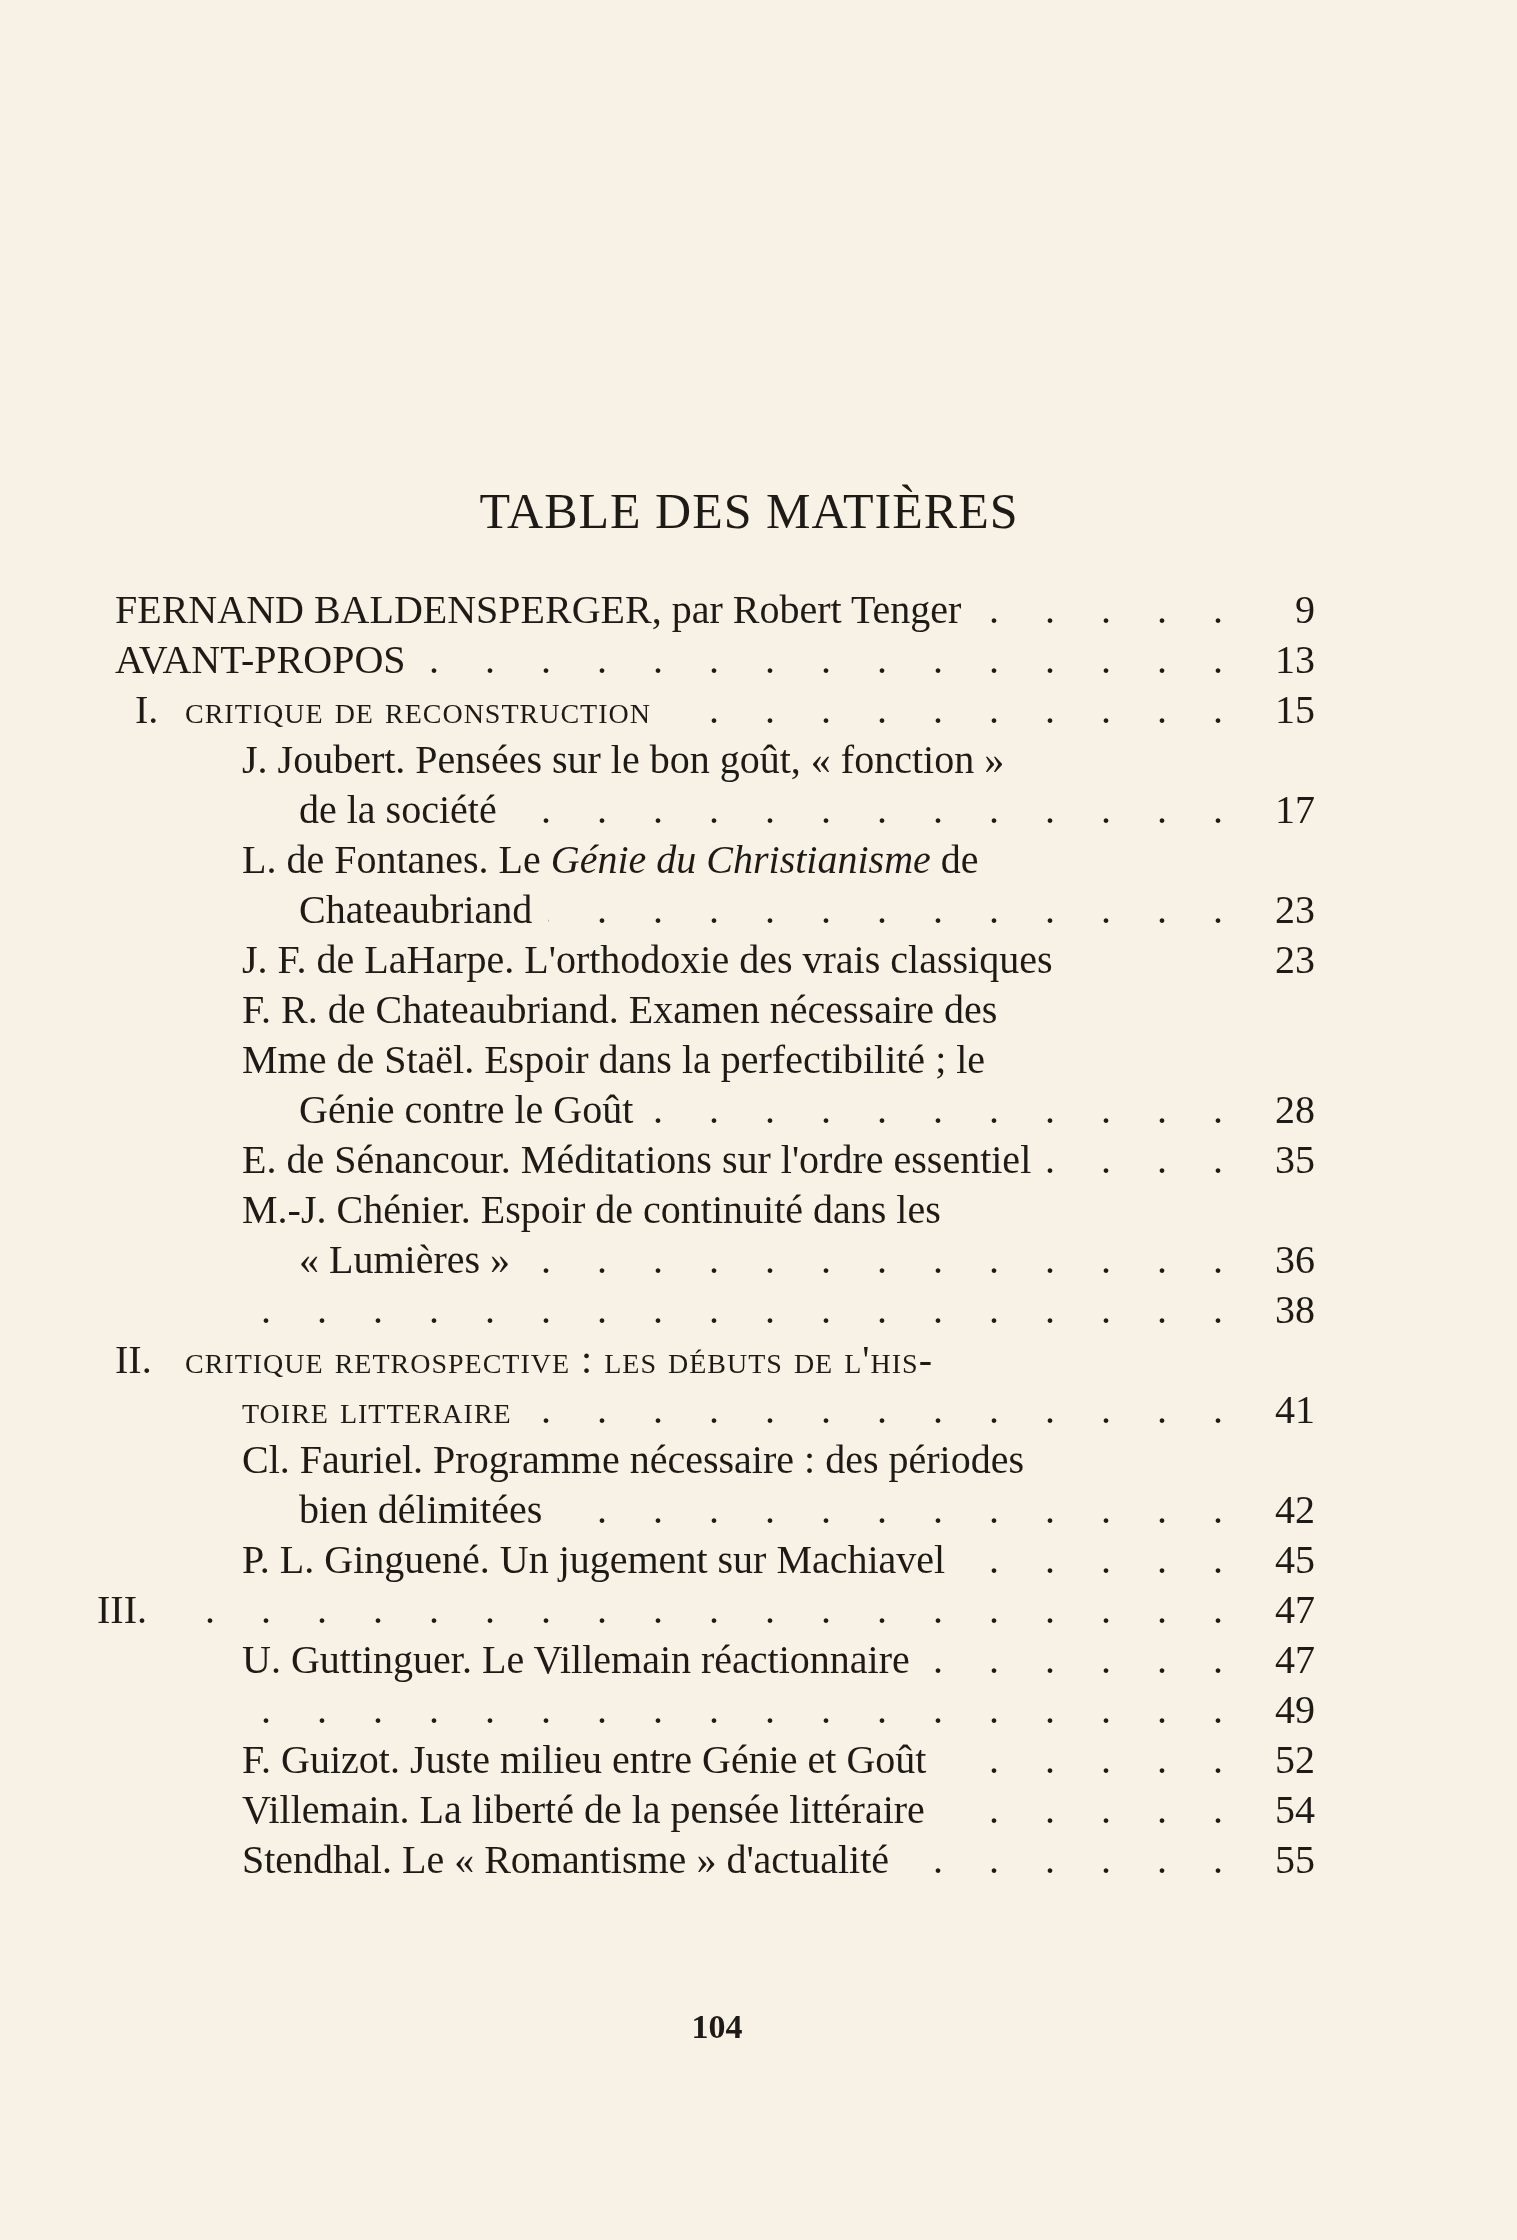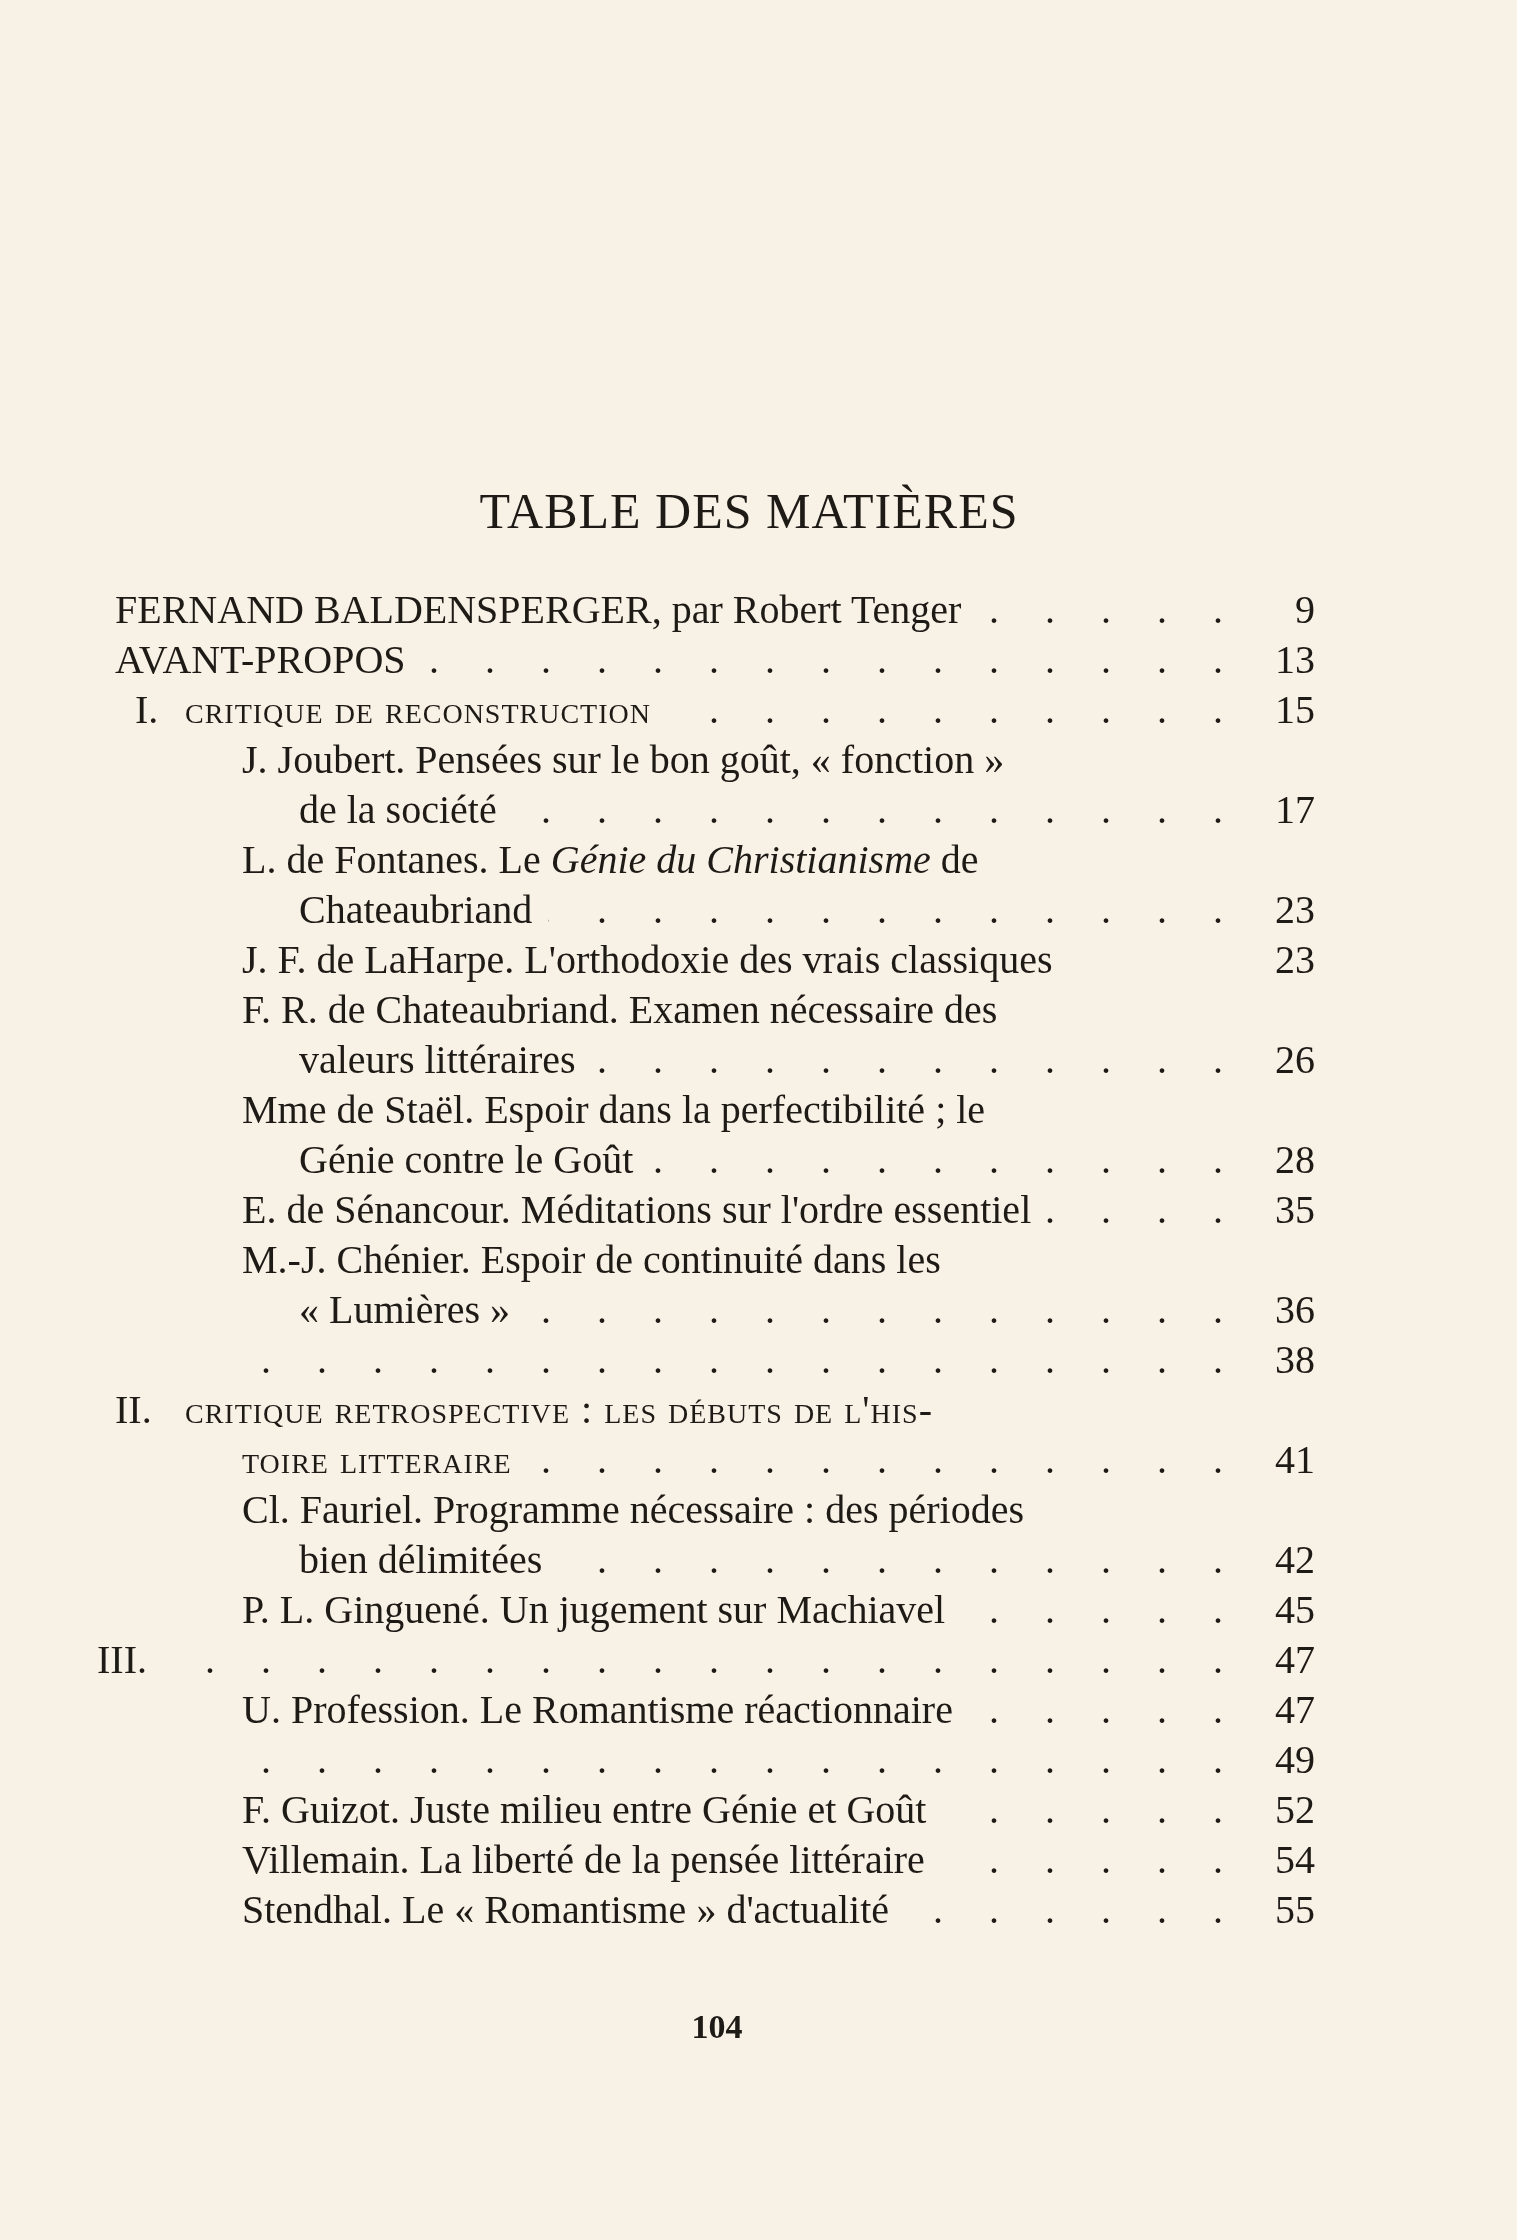--- a/index.html
+++ b/index.html
@@ -97,25 +97,20 @@
         <span class="text">J. F. de LaHarpe. L'orthodoxie des vrais classiques</span>
         <span class="dots" style="visibility:hidden"></span>
         <span class="page">23</span>
       </div>
   </div>
 
   <div class="entry lvl2">
     <div class="line">
         <span class="text">F. R. de Chateaubriand. Examen nécessaire des</span>
       </div>
-    <div class="line cont">
-        <span class="text">valeurs littéraires</span>
-        <span class="dots"></span>
-        <span class="page">26</span>
-      </div>
   </div>
 
   <div class="entry lvl2">
     <div class="line">
         <span class="text">Mme de Staël. Espoir dans la perfectibilité ; le</span>
       </div>
     <div class="line cont">
         <span class="text">Génie contre le Goût</span>
         <span class="dots"></span>
         <span class="page">28</span>
@@ -182,21 +177,21 @@
   <div class="entry lvl1">
     <span class="num" style="left:-18px">III.</span>
     <div class="line">
         <span class="dots"></span>
         <span class="page">47</span>
       </div>
   </div>
 
   <div class="entry lvl2">
     <div class="line">
-        <span class="text">U. Profession. Le Romantisme réactionnaire</span>
+        <span class="text">U. Guttinguer. Le Villemain réactionnaire</span>
         <span class="dots"></span>
         <span class="page">47</span>
       </div>
   </div>
   <div class="entry lvl2">
     <div class="line">
         <span class="dots"></span>
         <span class="page">49</span>
       </div>
   </div>

